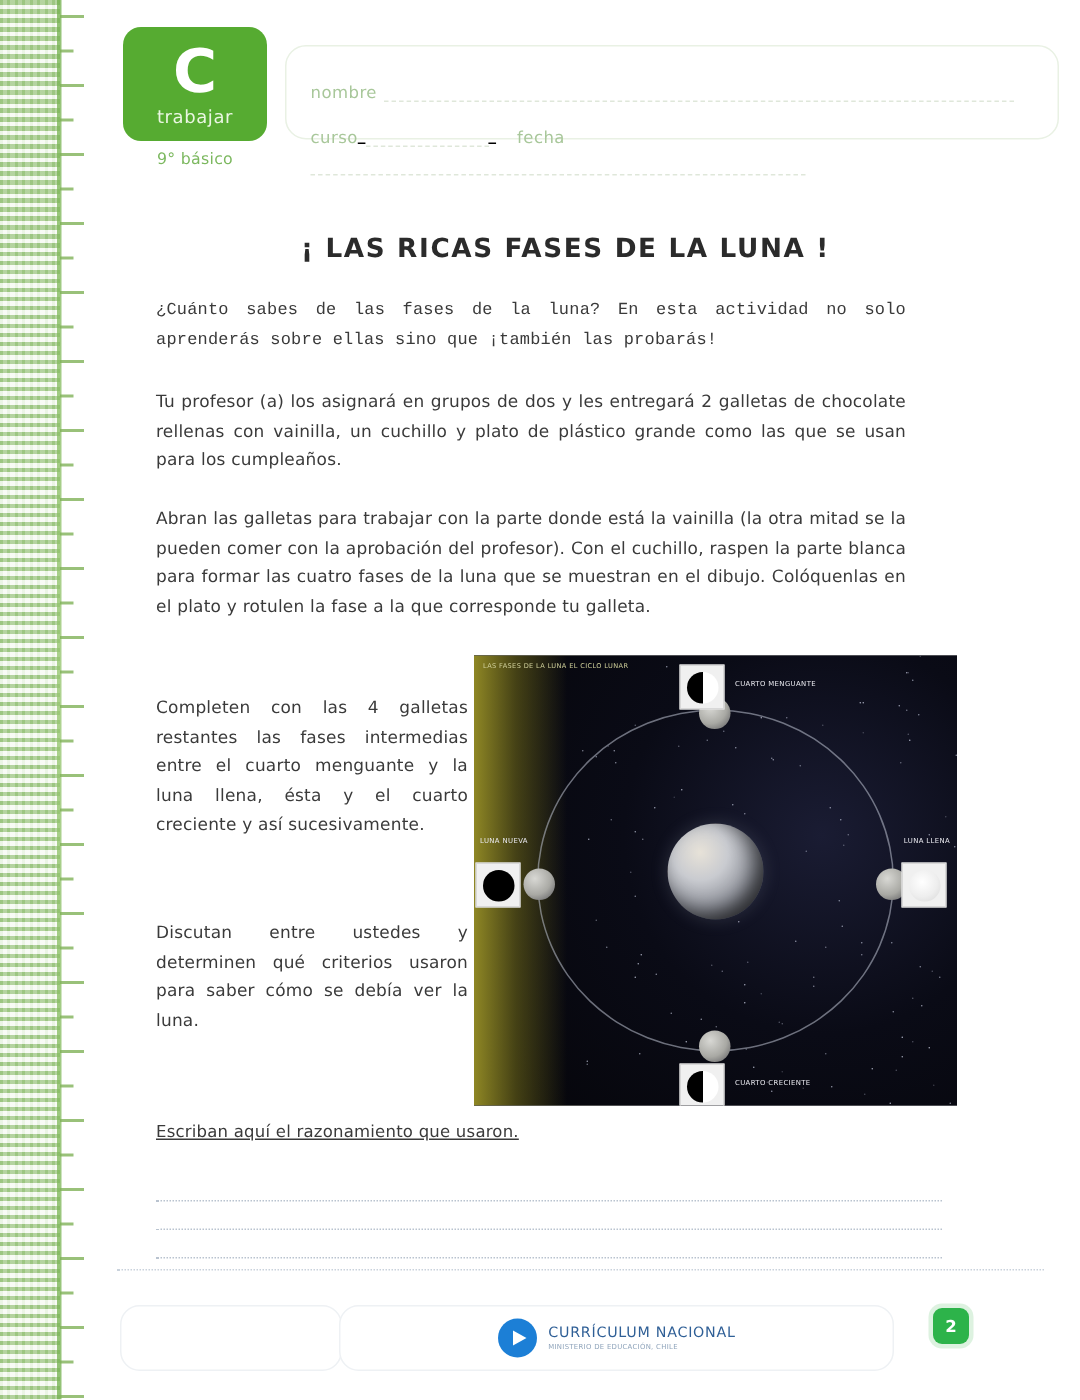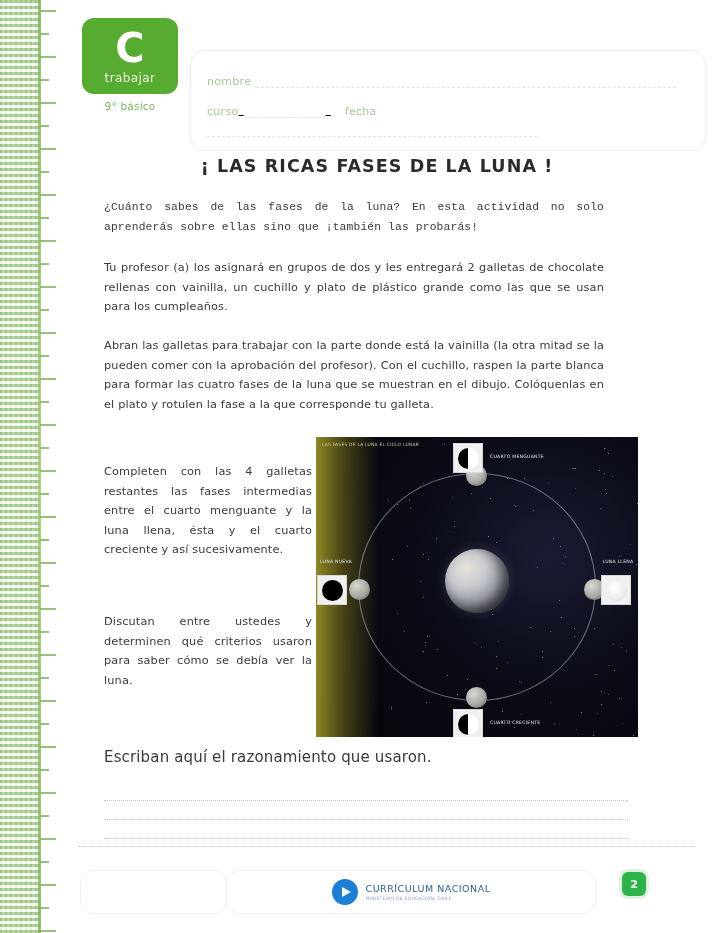--- a/index.html
+++ b/index.html
@@ -72,25 +72,24 @@
   }
   .brand-letter { font-size: 40px; font-weight: bold; line-height: 1; font-family: "DejaVu Sans", sans-serif; }
   .brand-sub { font-size: 12px; margin-top: 3px; letter-spacing: .4px; color: #eaf6e2; }
   .brand-level {
     position: absolute; left: 12px; top: 84px; width: 96px;
     text-align: center; font-size: 10.5px; color: #7cb85f; letter-spacing: .2px;
   }
 
   .form-card {
     position: absolute; left: 120px; top: 14px;
-    width: 516px; height: 101px;
+    width: 516px; height: 63px;
     border: 1px solid #e9f1e4;
     border-radius: 14px;
     background: #fff;
-    margin-top: 20px;
   }
   .field-row { position: absolute; left: 16px; }
   .field-label {
     font-size: 11px; color: #a8c79a; letter-spacing: .3px;
     display: inline-block; vertical-align: bottom;
   }
   .field-line {
     display: inline-block; vertical-align: bottom;
     border-bottom: 1px dashed #dfe7da;
     height: 10px;
@@ -118,21 +117,21 @@
     letter-spacing: .15px;
   }
   #p1 { left: 46px; top: 198px; width: 500px; font-family: Liberation Mono, monospace; }
   #p2 { left: 46px; top: 258px; width: 500px; }
   #p3 { left: 46px; top: 336px; width: 500px; }
   #p4 { left: 46px; top: 462px; width: 208px; }
   #p5 { left: 46px; top: 612px; width: 208px; }
 
   .prompt-text {
     position: absolute; left: 46px; top: 748px; width: 520px;
-    font-size: 15px; color: #3a3a3a; letter-spacing: .15px;
+    font-size: 11px; color: #3a3a3a; letter-spacing: .15px; text-decoration: underline;
   }
 
   
   .answer-lines { position: absolute; left: 46px; top: 782px; width: 524px; }
   .answer-lines .dline {
     height: 19px;
     border-bottom: 1.5px dotted #b9c3cf;
   }
 
   

